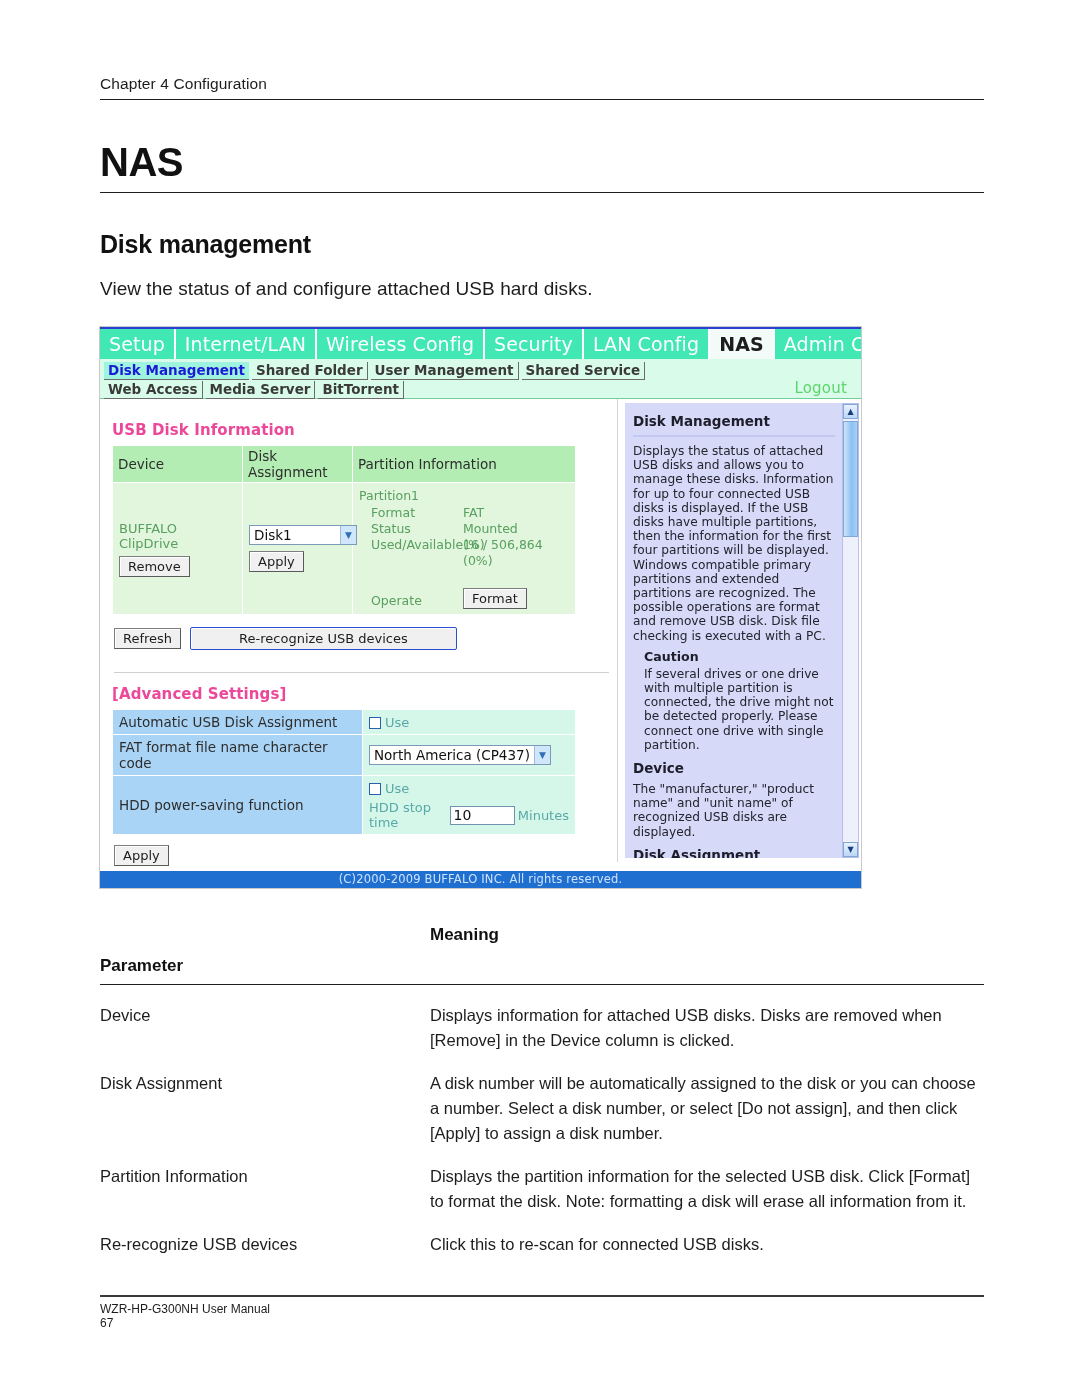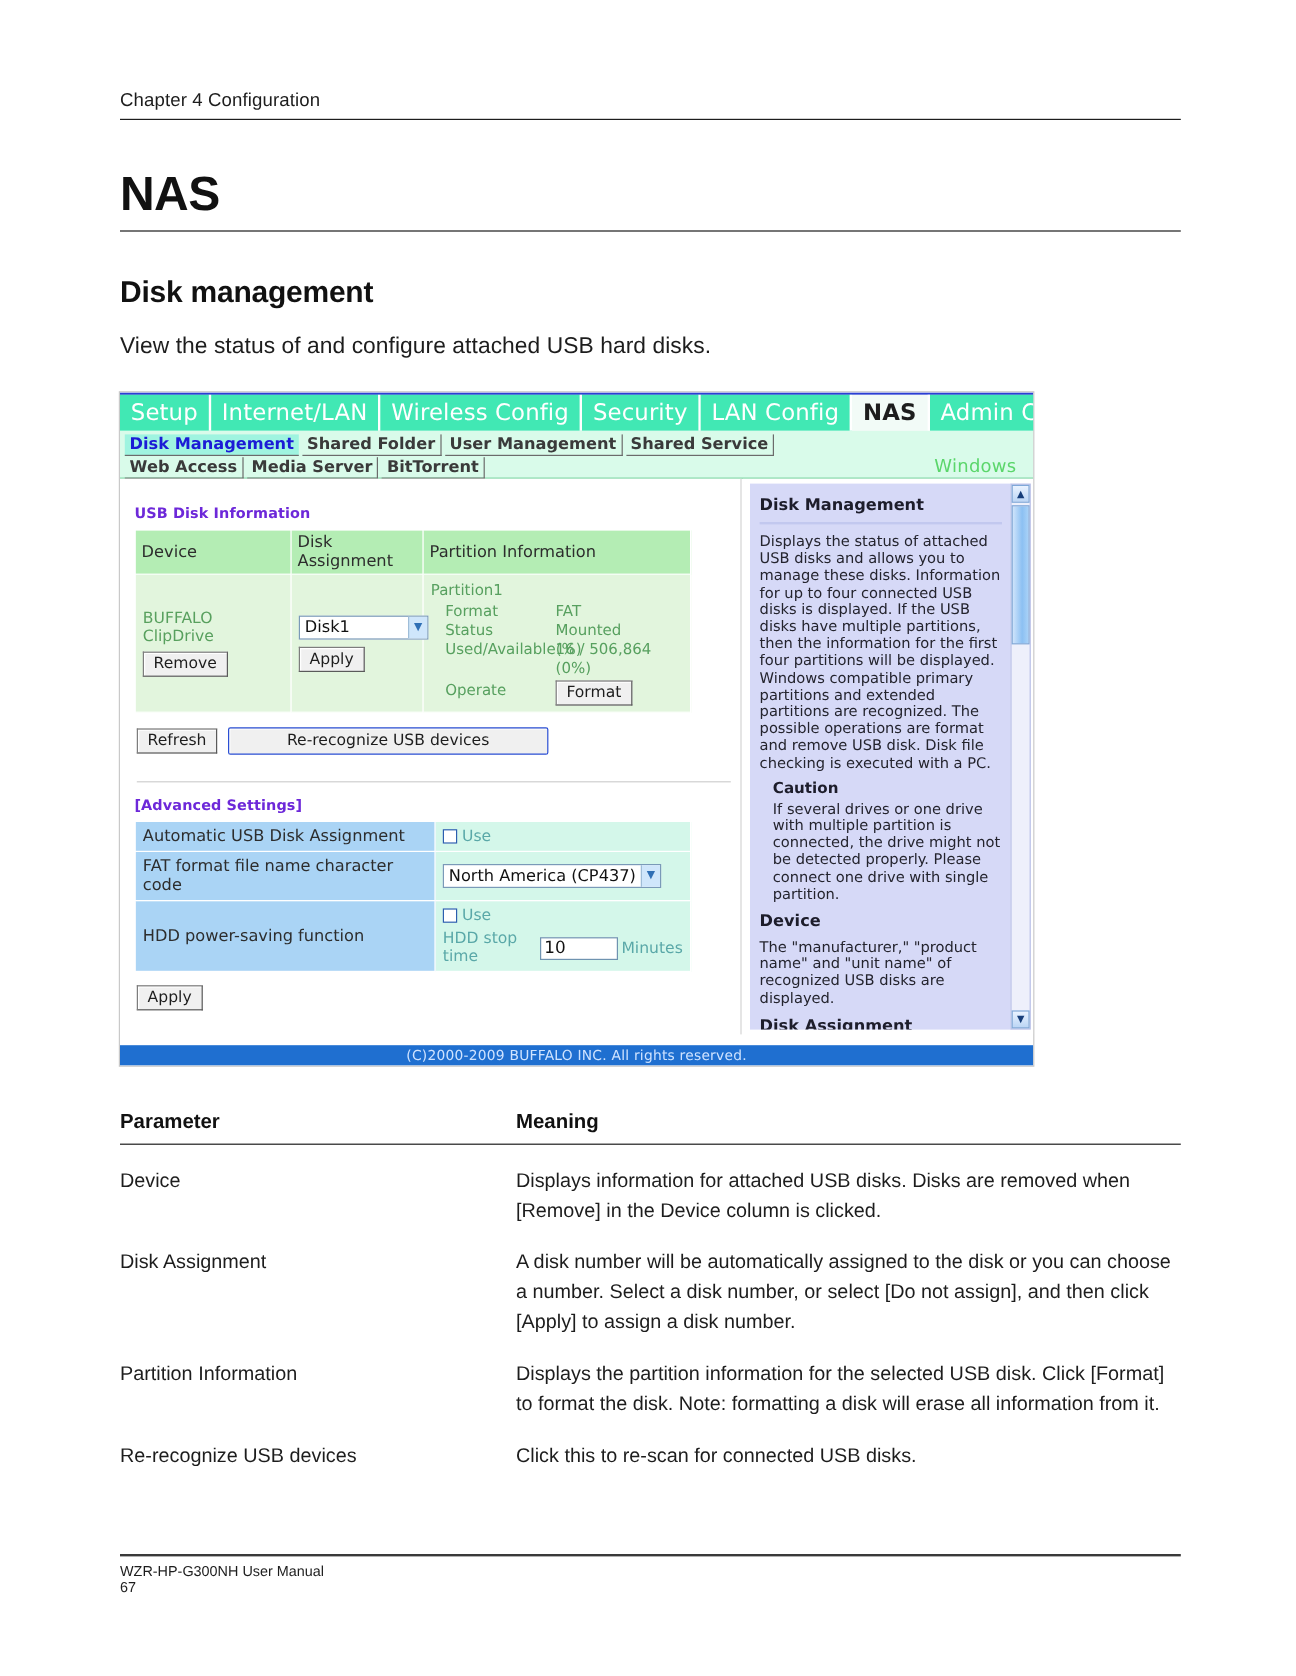--- a/index.html
+++ b/index.html
@@ -143,22 +143,22 @@
     border-right: 1px solid #d4d4d4;
     padding: 10px 0 0 8px;
   }
   .right-pane {
     position: absolute; left: 519px; top: 0; right: 0; bottom: 0;
     background: #ffffff;
     padding: 6px 2px 0 6px;
   }
 
   .sec-title {
-    color: #6d28d9;
-    font-size: 12px;
+    color: #ec4899;
+    font-size: 15px;
     font-weight: bold;
     margin: 12px 0 6px 4px;
     letter-spacing: .1px;
   }
 
   
   table.disk {
     border-collapse: collapse;
     margin-left: 4px;
     width: 464px;
@@ -336,21 +336,21 @@
   .ptable {
     position: absolute; left: 100px; top: 925px; width: 884px;
   }
   .ptable .thead {
     display: flex;
     font-size: 17px;
     font-weight: bold;
     color: #111;
     padding-bottom: 8px;
   }
-  .ptable .thead .c1 { width: 330px; }
+  .ptable .thead .c1 { width: 330px; margin-top: 31px; }
   .ptable .trule { border-bottom: 1.6px solid #1d1d1d; }
   .ptable .row {
     display: flex;
     padding: 18px 0 0 0;
     font-size: 16.5px;
     color: #1d1d1d;
     line-height: 25px;
   }
   .ptable .row .c1 { width: 330px; }
   .ptable .row .c2 { width: 554px; }
@@ -399,21 +399,21 @@
             <div class="subitem sel">Disk Management</div>
             <div class="subitem">Shared Folder</div>
             <div class="subitem">User Management</div>
             <div class="subitem">Shared Service</div>
           </div>
         <div class="subrow" id="subrow2">
             <div class="subitem">Web Access</div>
             <div class="subitem">Media Server</div>
             <div class="subitem">BitTorrent</div>
           </div>
-        <div class="logout">Windows</div>
+        <div class="logout">Logout</div>
       </div>
 
       <div class="body-area">
 
         <div class="left-pane">
 
           <div class="sec-title">USB Disk Information</div>
 
           <table class="disk">
             <tbody>
@@ -446,21 +446,21 @@
                         </div>
                         <div class="row">
                           <div class="lab">Status</div>
                           <div class="val">Mounted</div>
                         </div>
                         <div class="row">
                           <div class="lab">Used/Available(%)</div>
                           <div class="val">16 / 506,864 (0%)</div>
                         </div>
                       </div>
-                  <div class="row" style="margin-top:2px;align-items:flex-start">
+                  <div class="row" style="margin-top:19px;align-items:flex-end">
                     <div class="lab">Operate</div>
                     <div class="val">
                       <span class="btn">Format</span>
                     </div>
                   </div>
                 </div>
               </td>
             </tr>
           </tbody>
             </table>

